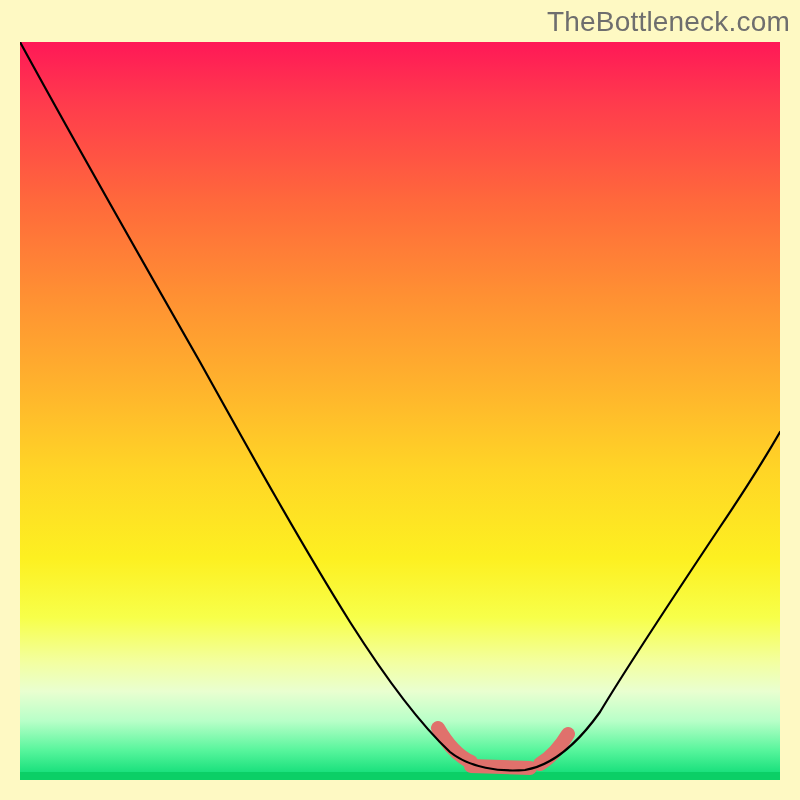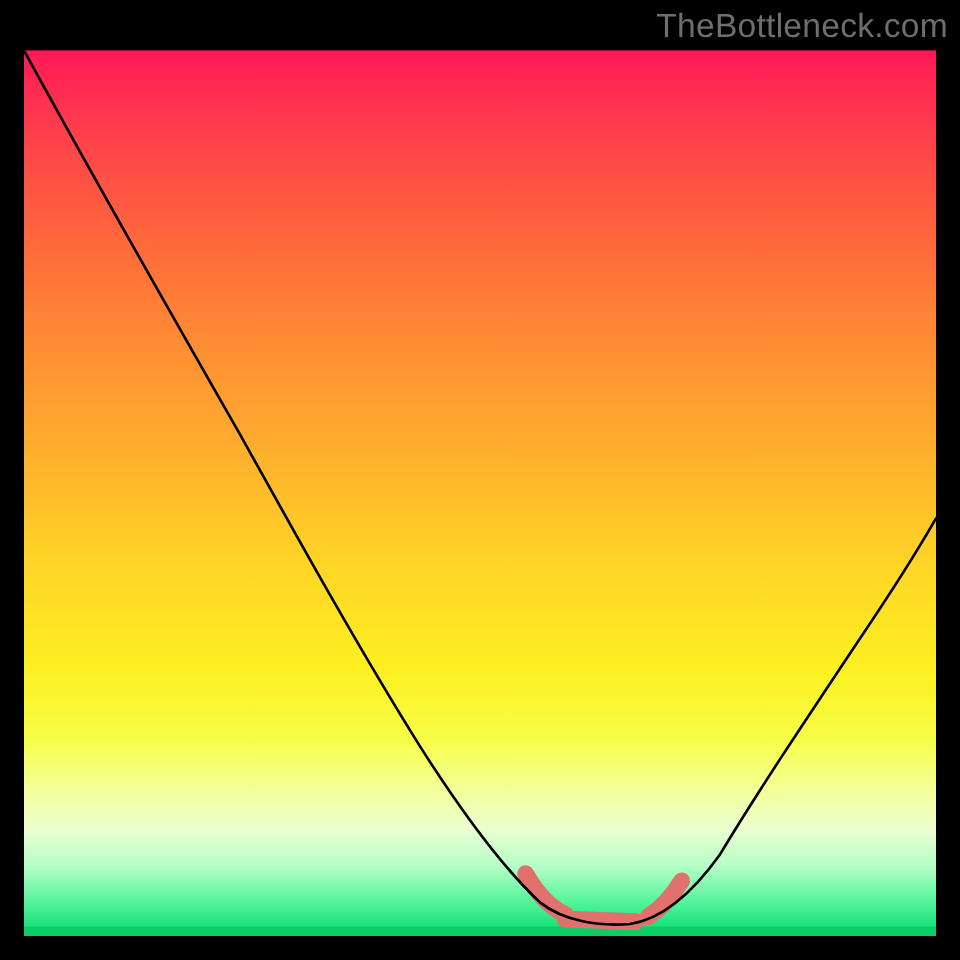--- a/index.html
+++ b/index.html
@@ -1,21 +1,21 @@
 <!DOCTYPE html>
 <html><head>
 <meta charset="utf-8">
 <style>
   * { margin: 0; padding: 0; box-sizing: border-box; }
   html, body { width: 800px; height: 800px; overflow: hidden; }
   .container {
     position: relative;
     width: 800px;
     height: 800px;
-    background: #000000;
+    background: #fef9c3;
   }
   .watermark {
     position: absolute;
     top: 6px;
     right: 10px;
     font-family: Arial, Helvetica, sans-serif;
     font-size: 28px;
     font-weight: 500;
     color: #6e6e6e;
     letter-spacing: 0.2px;

